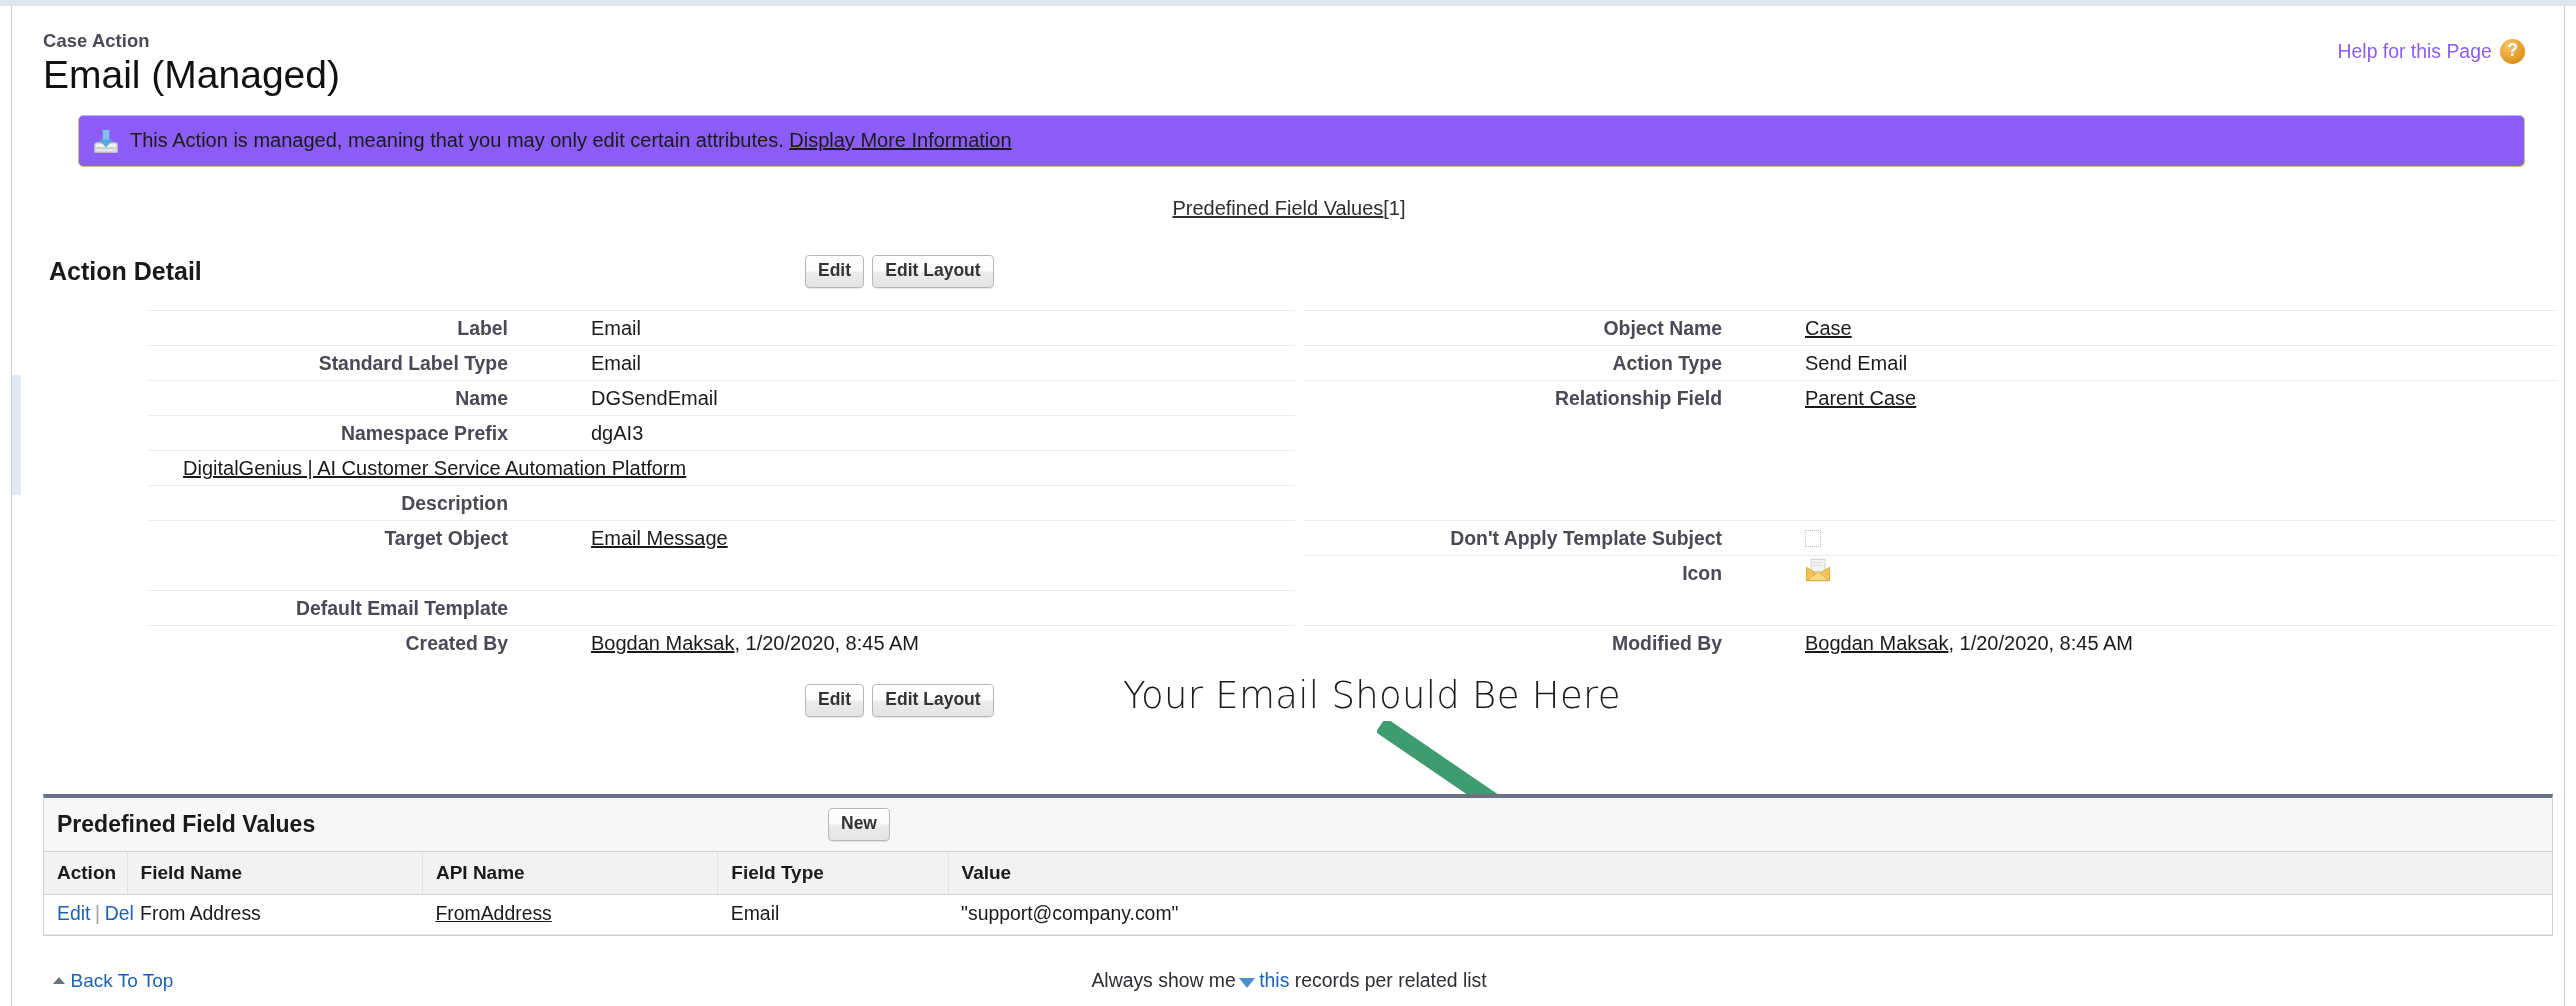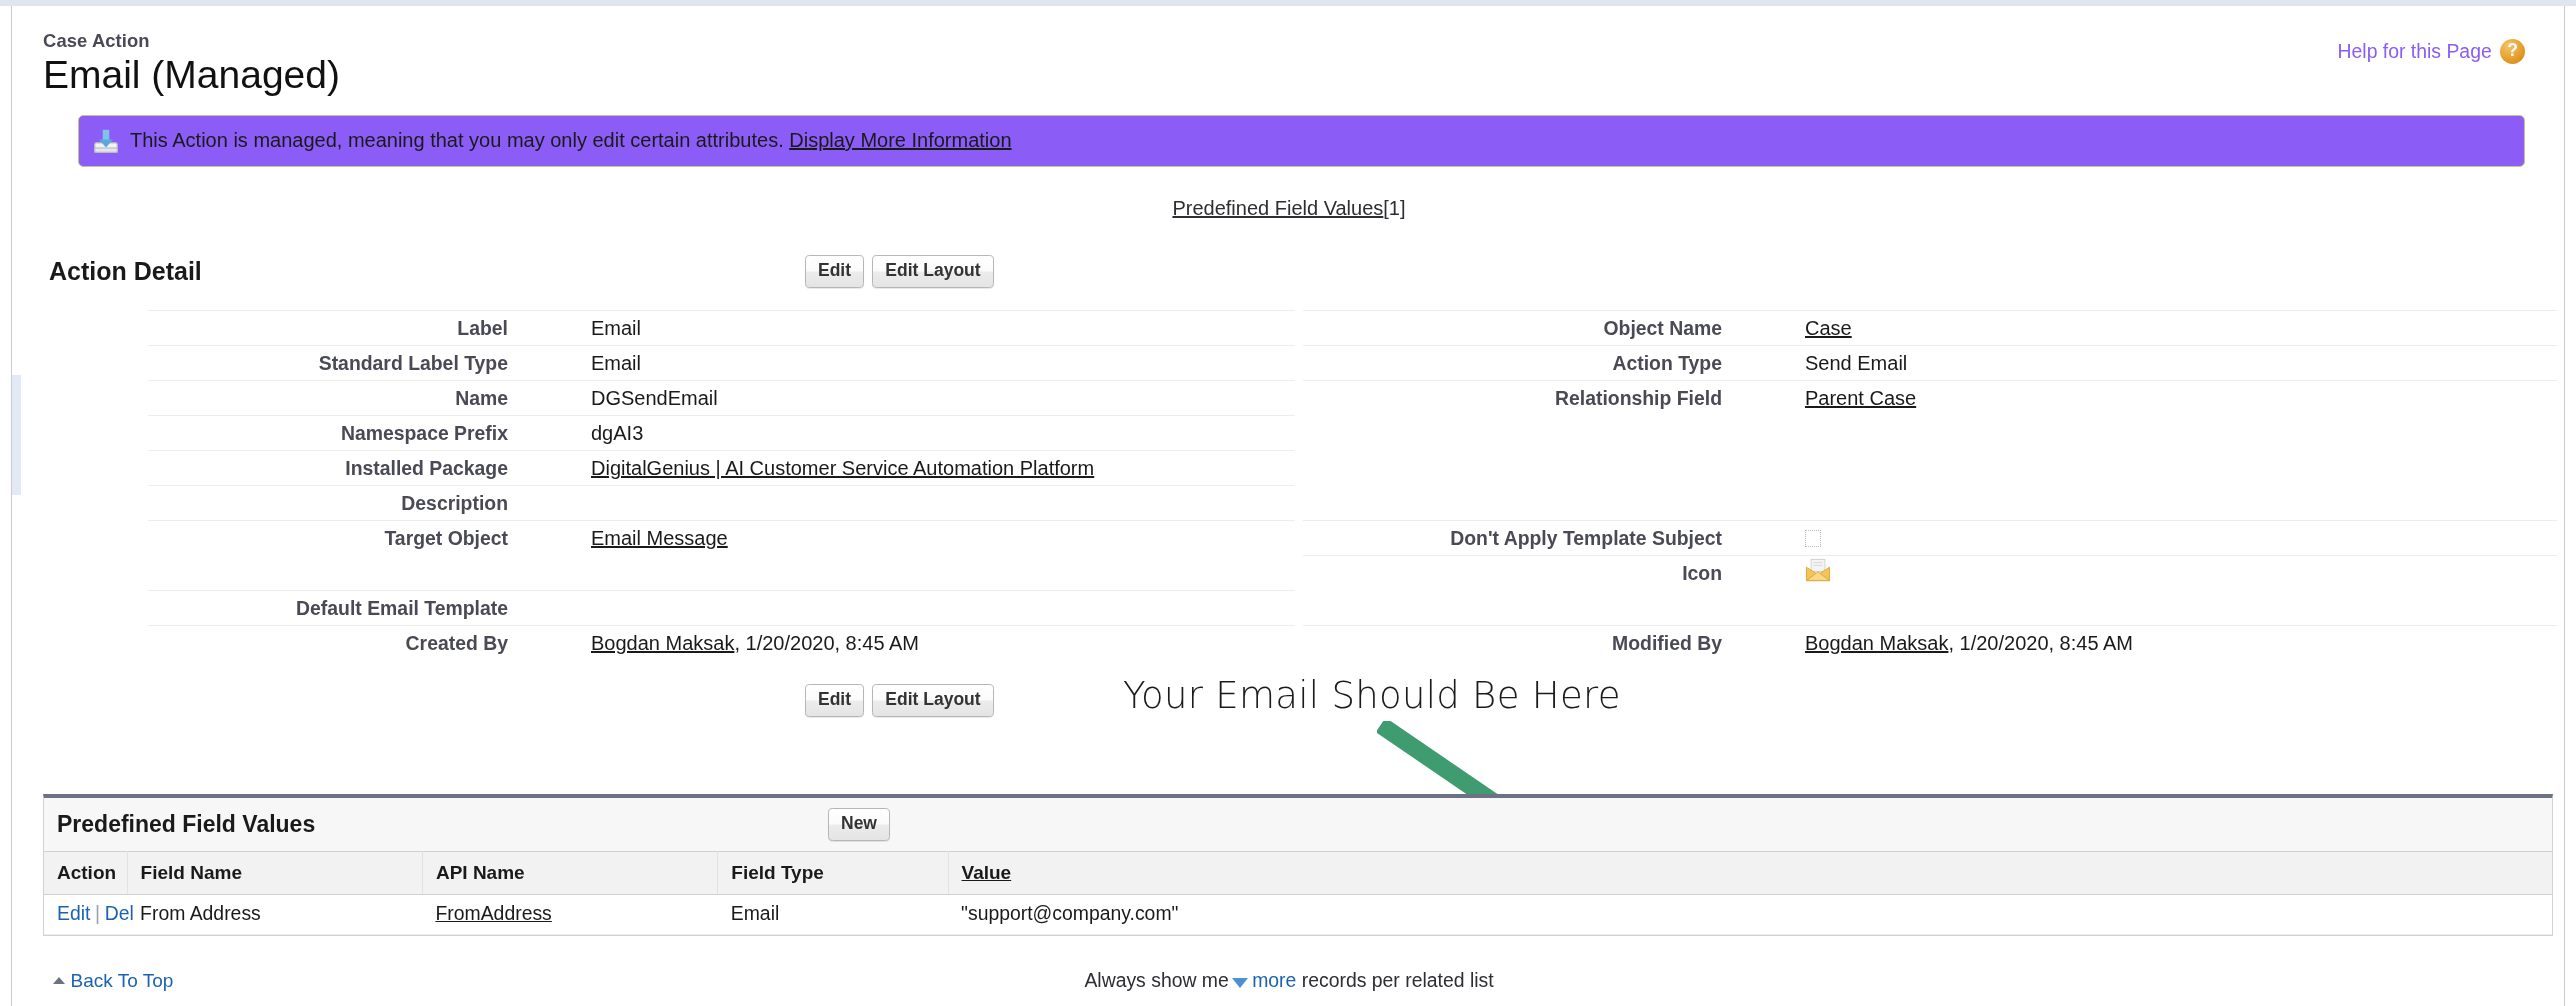--- a/index.html
+++ b/index.html
@@ -215,21 +215,21 @@
   table.rl-table th {
     background: #f2f2f2;
     border-top: 1.8px solid #d0d0d0;
     border-bottom: 1.8px solid #d0d0d0;
     border-right: 1.8px solid #e2e2e2;
     font-size: 19px; font-weight: bold; color: #1a1a1a;
     text-align: left;
     padding: 8.3px 0 8.3px 13px;
     height: 26px;
   }
-  table.rl-table th:last-child { border-right: none; text-decoration: underline; }
+  table.rl-table th:last-child { border-right: none; }
   table.rl-table td {
     font-size: 19.4px; color: #1a1a1a;
     padding: 7.4px 0 8.3px 13px;
     border-bottom: 1.8px solid #ececec;
     background: #ffffff;
     white-space: nowrap;
   }
   table.rl-table td a { color: #1a1a1a; text-decoration: underline; cursor: pointer; }
   .act-link { color: #1c62b3 !important; text-decoration: none !important; cursor: pointer; }
   .act-sep { color: #9aa0aa; padding: 0 4.6px; }
@@ -342,21 +342,20 @@
 
     <div class="drow no-rule-right">
       <div class="col col-left">
         <div class="dlabel">Namespace Prefix</div>
         <div class="dvalue">dgAI3</div>
       </div>
     </div>
 
     <div class="drow no-rule-right">
       <div class="col col-left">
-        <div class="dlabel">Installed Package</div>
         <div class="dvalue"><a>DigitalGenius | AI Customer Service Automation Platform</a></div>
       </div>
     </div>
 
     <div class="drow no-rule-right">
       <div class="col col-left">
         <div class="dlabel">Description</div>
         <div class="dvalue"></div>
       </div>
     </div>
@@ -452,18 +451,18 @@
         </tr>
       </tbody>
     </table>
   </div>
 
   <div class="foot-left">
     <span class="caret-up"></span>
     <a class="foot-link">Back To Top</a>
   </div>
   <div class="foot-center">
-    <span>Always show me</span><span class="tri-down"></span><a class="more-link">more</a>
+    <span>Always show me</span><span class="tri-down"></span><a class="more-link">this</a>
     <span>records per related list</span>
   </div>
 
 </div>
 
 
 </body></html>

